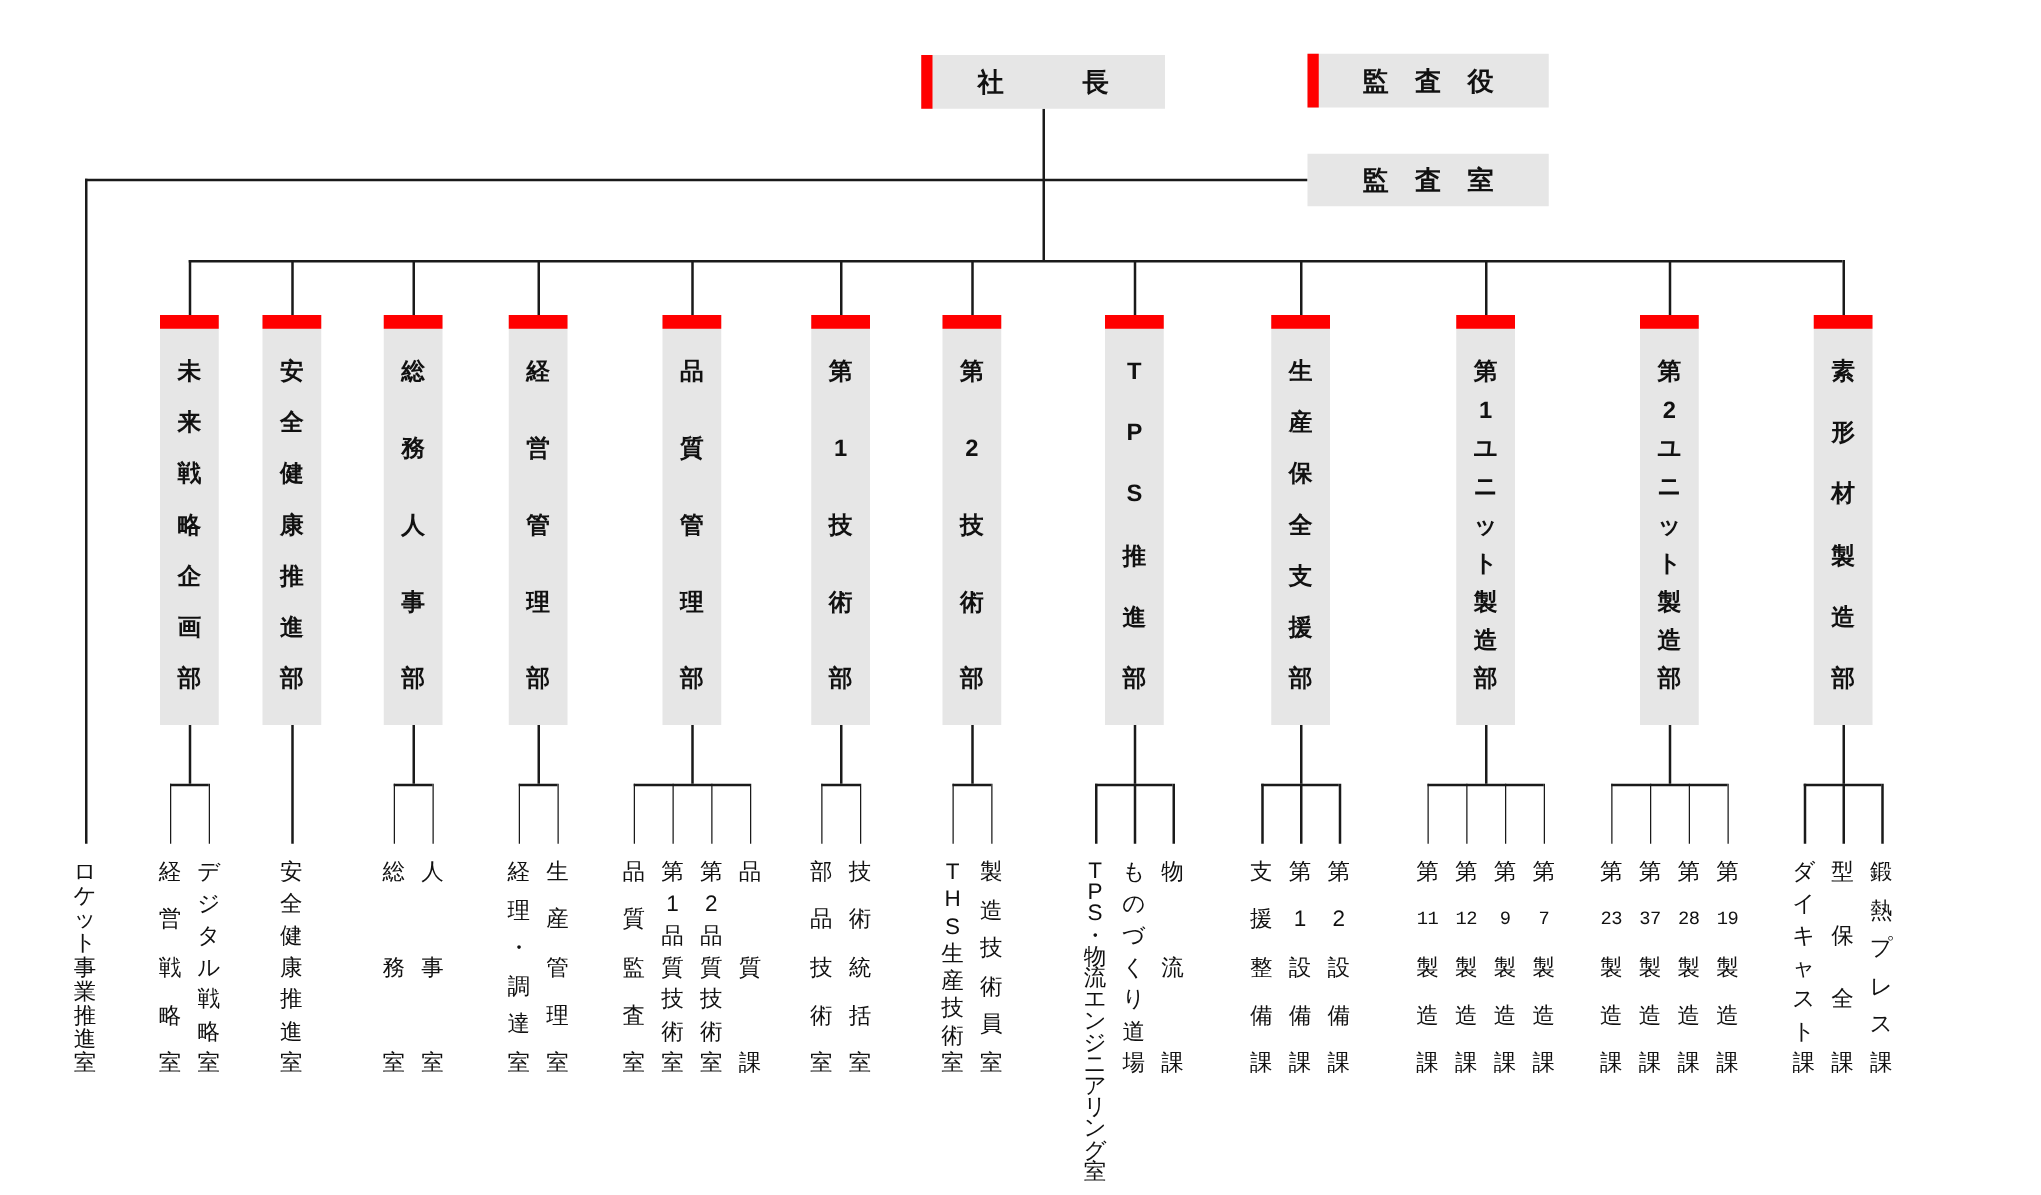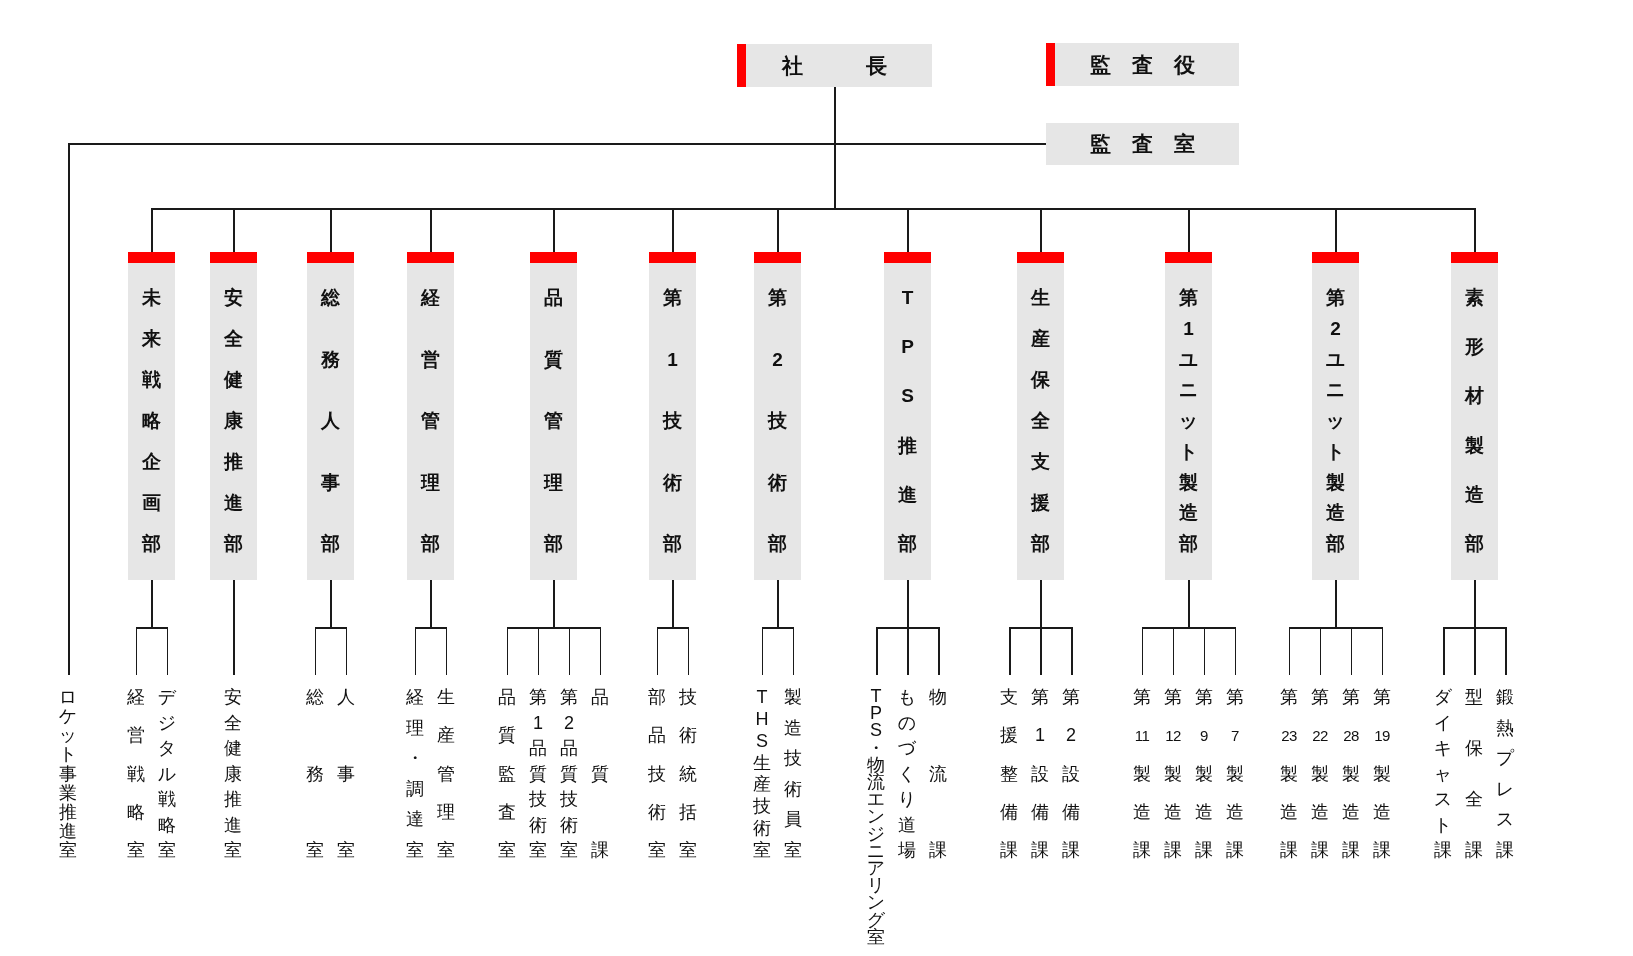--- a/index.html
+++ b/index.html
@@ -44,21 +44,21 @@
   .deptbox .vtext span{line-height:20px;}
 
   
   .childlabel{
     position:absolute;width:30px;height:172px;
     display:flex;flex-direction:column;justify-content:space-between;align-items:center;
     font-size:18px;color:#111;font-weight:400;
   }
   .childlabel span{line-height:19px;}
   .childlabel.tight span{line-height:17.2px;}
-  .vtext .digits,.childlabel .digits{font-size:15px;letter-spacing:-0.5px;}
+  .vtext .digits,.childlabel .digits{font-size:15px;letter-spacing:-0.5px;font-family:Liberation Mono, monospace;}
 </style>
 </head>
 <body>
 
 <div id="canvas">
 
   <div class="line vline" style="left:834px;top:87px;height:121px;"></div>
   <div class="line hline" style="left:68px;top:143px;width:978px;"></div>
   <div class="line vline" style="left:68px;top:143px;height:532px;"></div>
   <div class="line hline" style="left:151px;top:208px;width:1323px;"></div>
@@ -479,21 +479,21 @@
     <div class="line vline" style="left: 1381.5px; top: 627px; height: 48px;"></div>
     <div class="childlabel vsplit" style="left: 1274px; top: 688px;">
       <span>第</span>
       <span class="digits">23</span>
       <span>製</span>
       <span>造</span>
       <span>課</span>
     </div>
     <div class="childlabel vsplit" style="left: 1305px; top: 688px;">
       <span>第</span>
-      <span class="digits">22</span>
+      <span class="digits">37</span>
       <span>製</span>
       <span>造</span>
       <span>課</span>
     </div>
     <div class="childlabel vsplit" style="left: 1336px; top: 688px;">
       <span>第</span>
       <span class="digits">28</span>
       <span>製</span>
       <span>造</span>
       <span>課</span>

